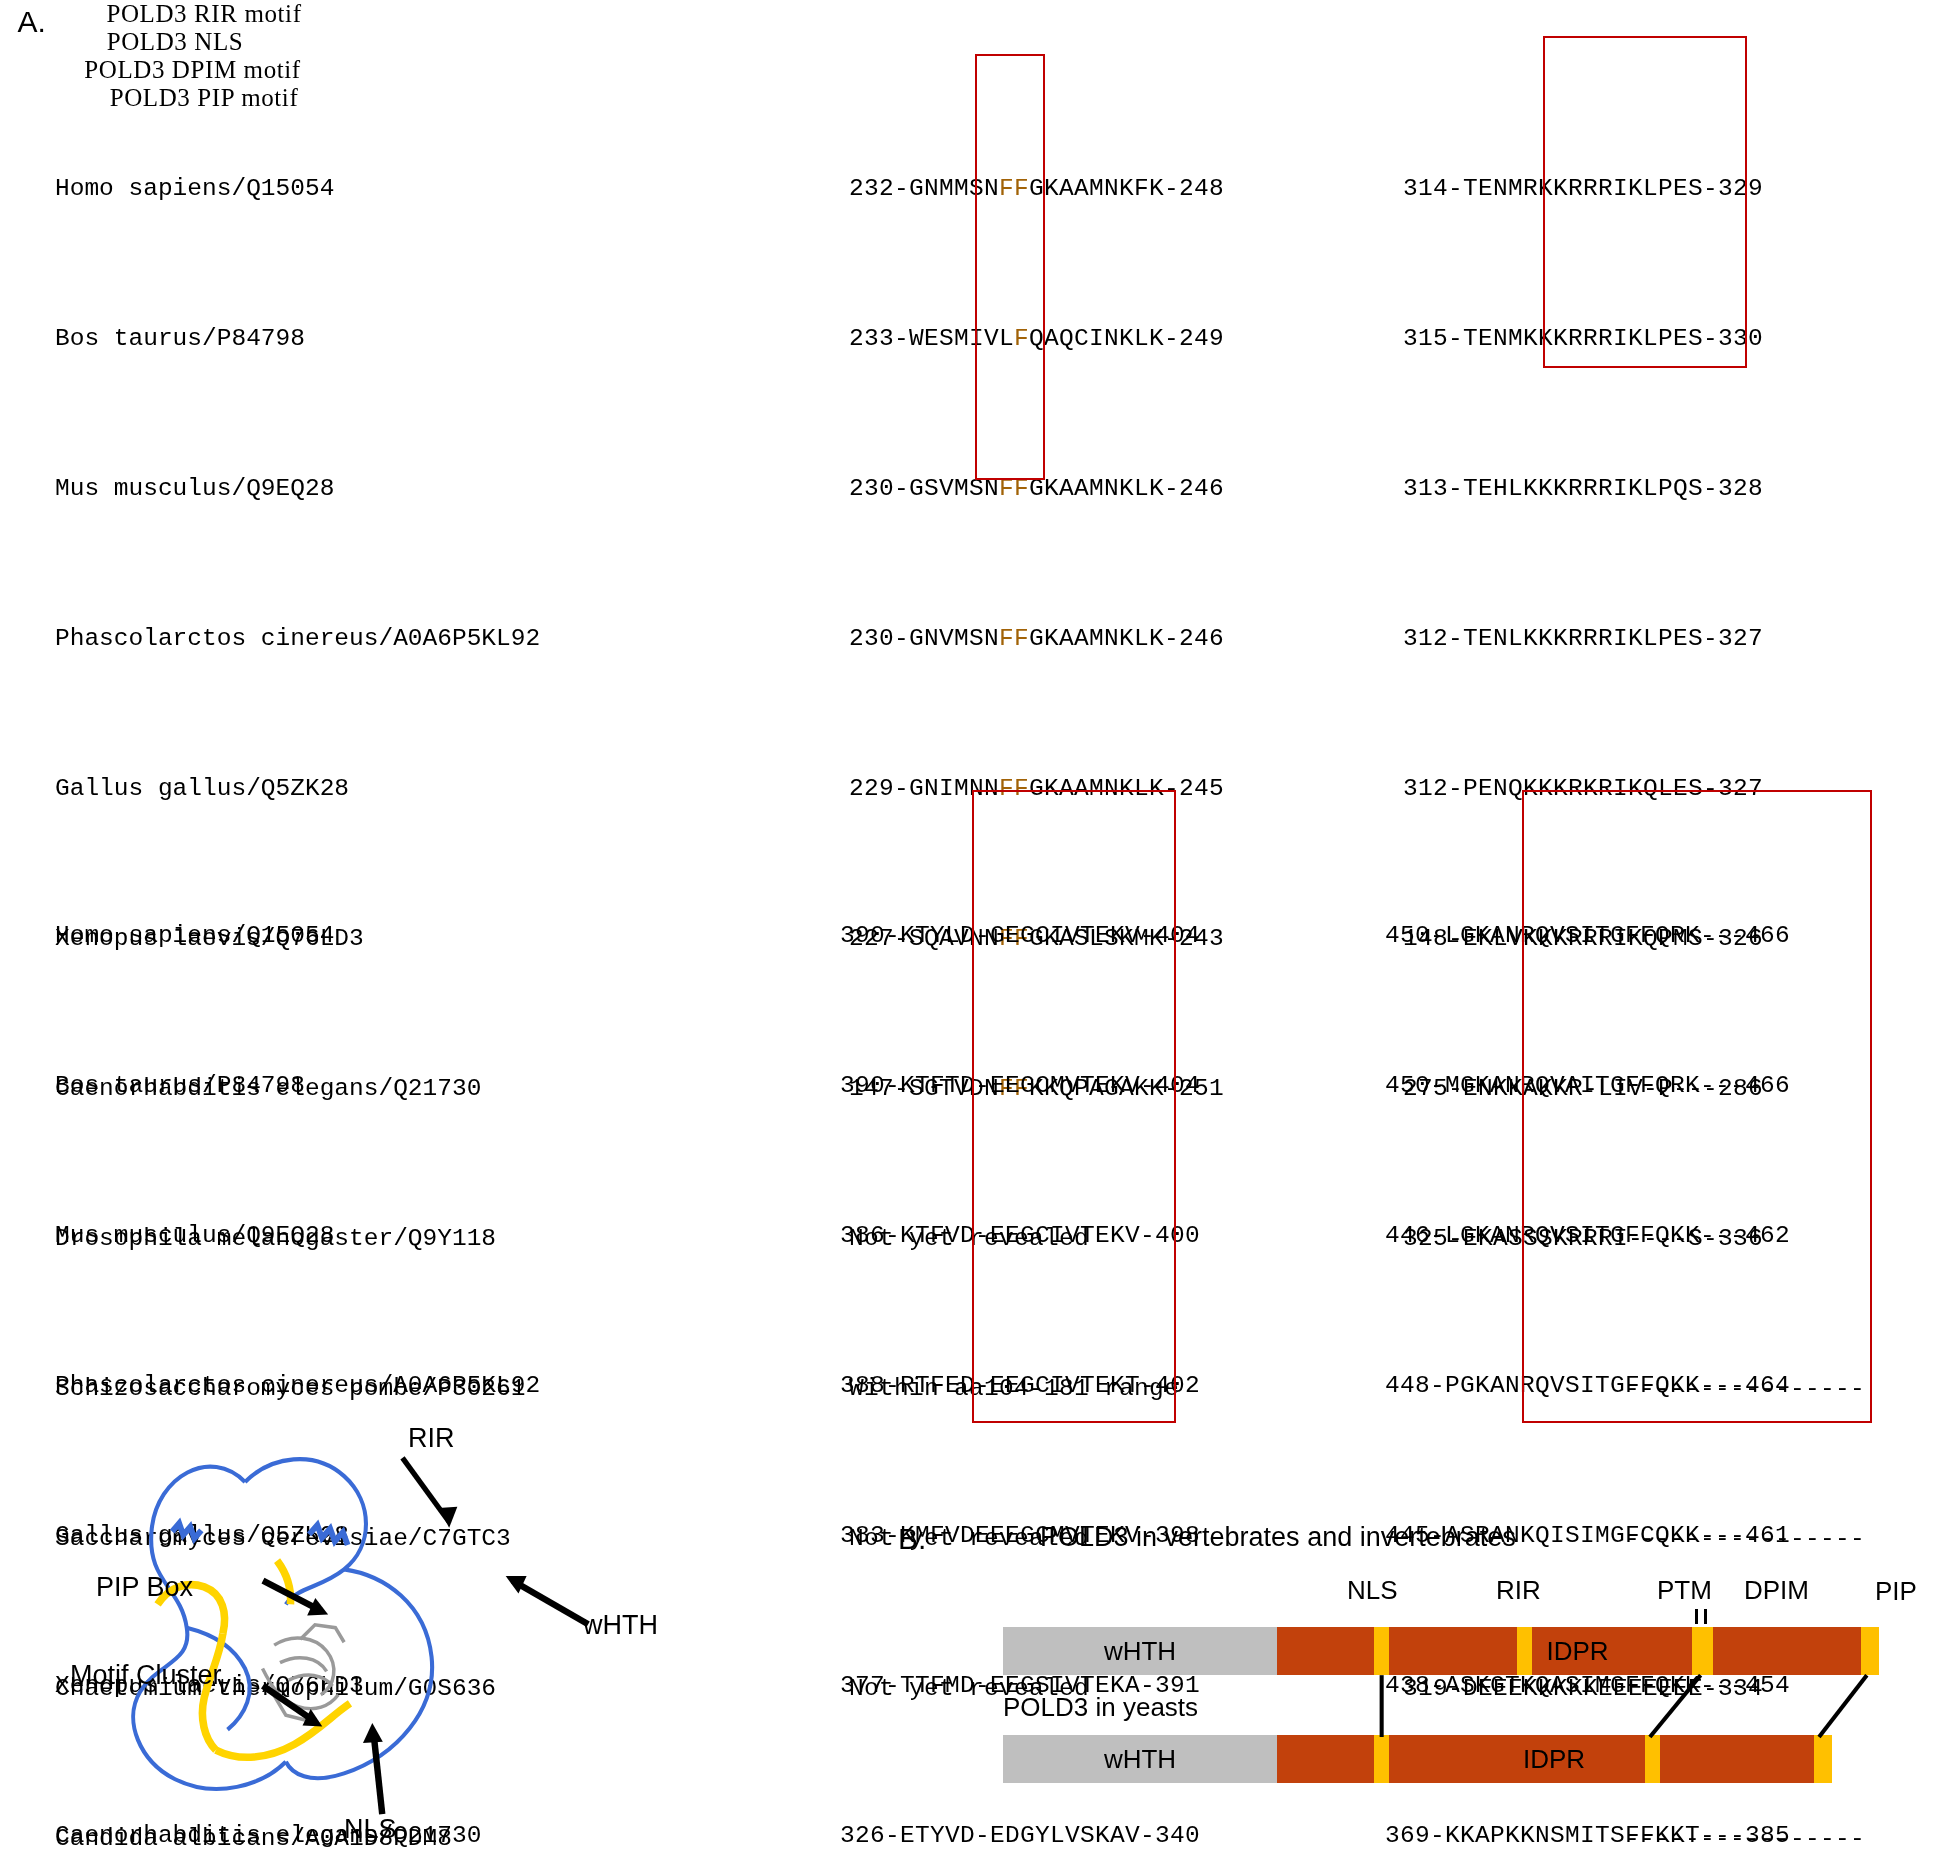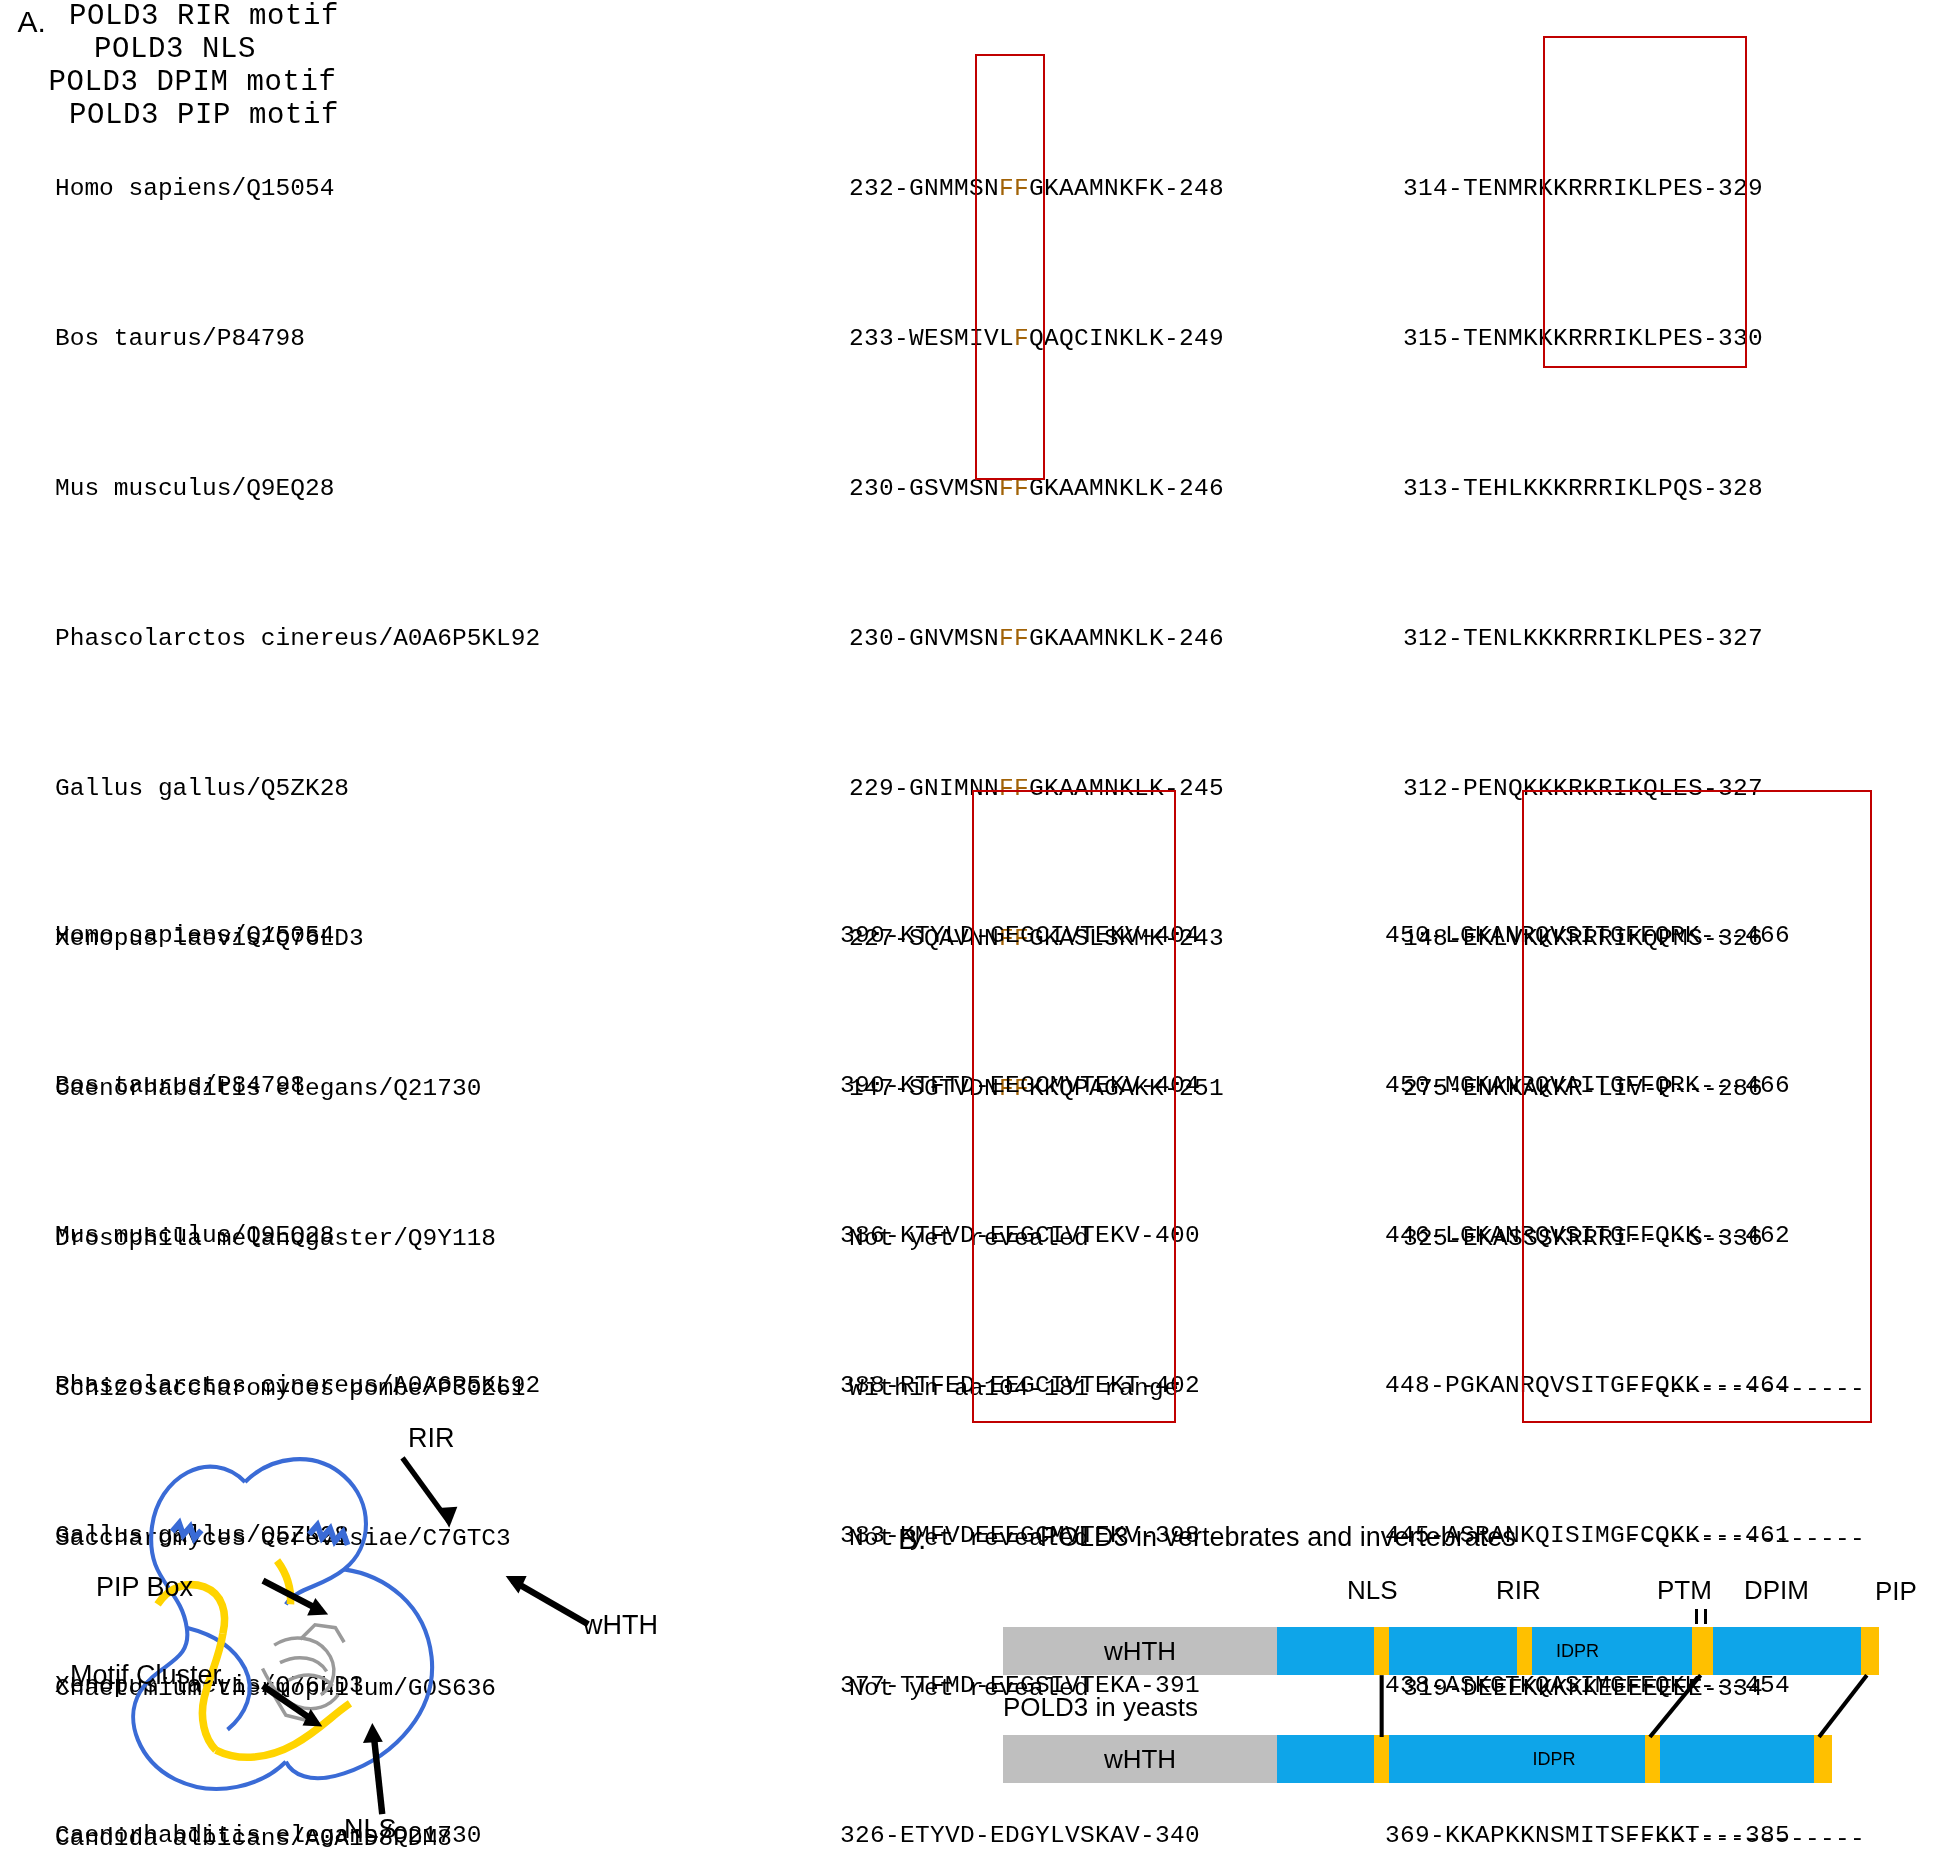--- a/index.html
+++ b/index.html
@@ -19,22 +19,22 @@
     position: absolute;
     font-family: "Liberation Sans", sans-serif;
     font-size: 30px;
     font-weight: 400;
   }
   
   .align-block {
     position: absolute;
   }
   .col-header {
-    font-family: Liberation Mono, monospace;
-    font-size: 29px;
+    font-family: Liberation Serif, serif;
+    font-size: 25px;
     font-weight: 400;
     letter-spacing: 0.6px;
     white-space: nowrap;
     text-align: center;
   }
   .name-col {
     font-family: "Liberation Mono", monospace;
     font-size: 24.5px;
     line-height: 50px;
     white-space: pre;
@@ -80,25 +80,25 @@
   }
   .bar-whth {
     background: #bfbfbf;
     display: flex;
     align-items: center;
     justify-content: center;
     font-size: 26px;
     font-family: "Liberation Sans", sans-serif;
   }
   .bar-idpr {
-    background: #0ea5e9;
+    background: #c2410c;
     display: flex;
     align-items: center;
     justify-content: center;
-    font-size: 18px;
+    font-size: 26px;
     font-family: "Liberation Sans", sans-serif;
   }
   .marker {
     position: absolute;
     background: #ffc000;
     height: 48px;
   }
   .motif-label {
     position: absolute;
     font-size: 26px;

